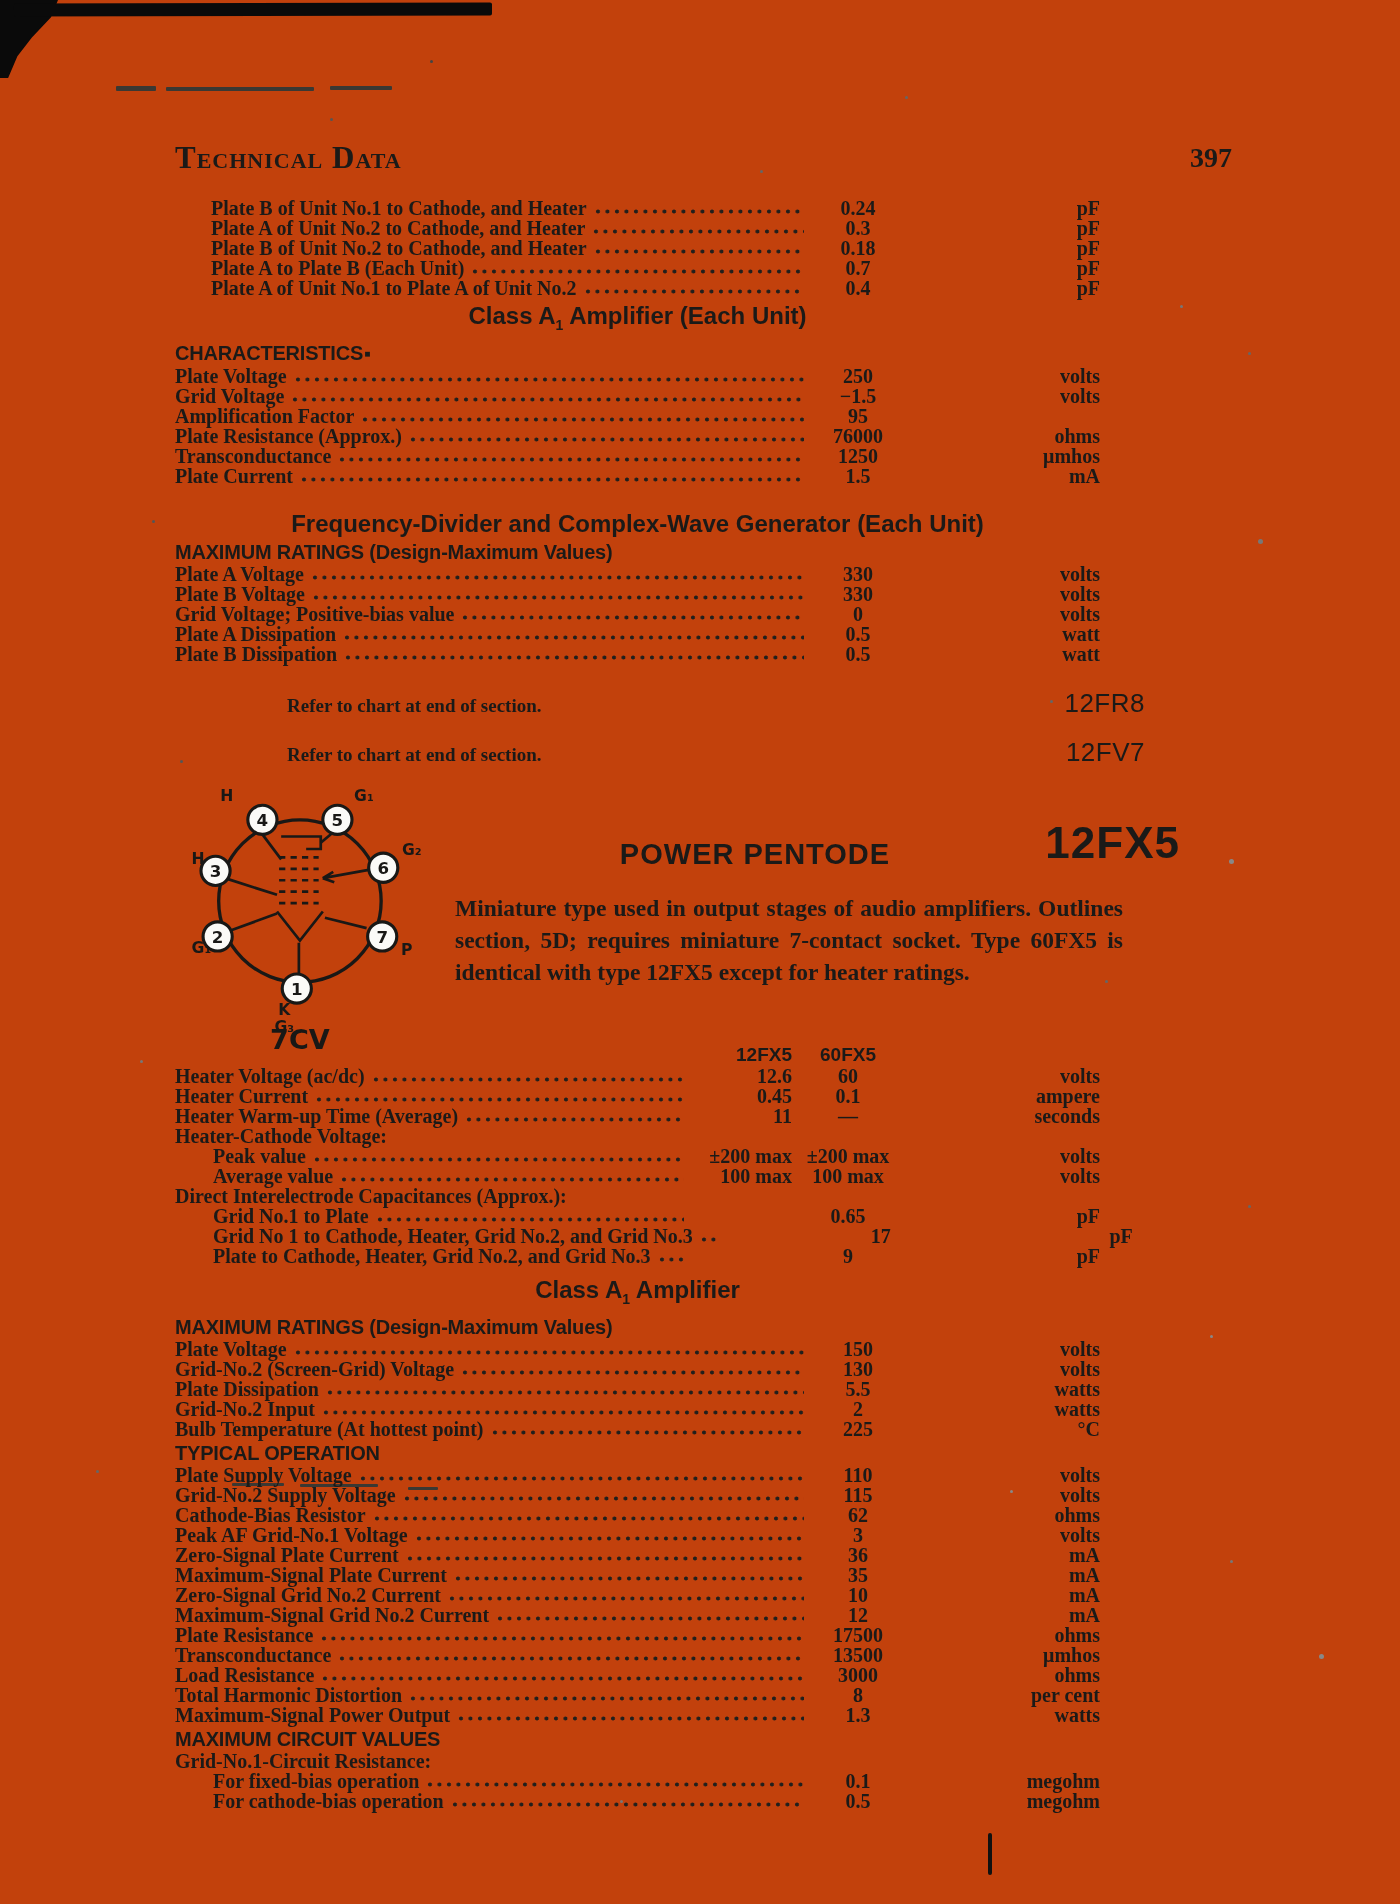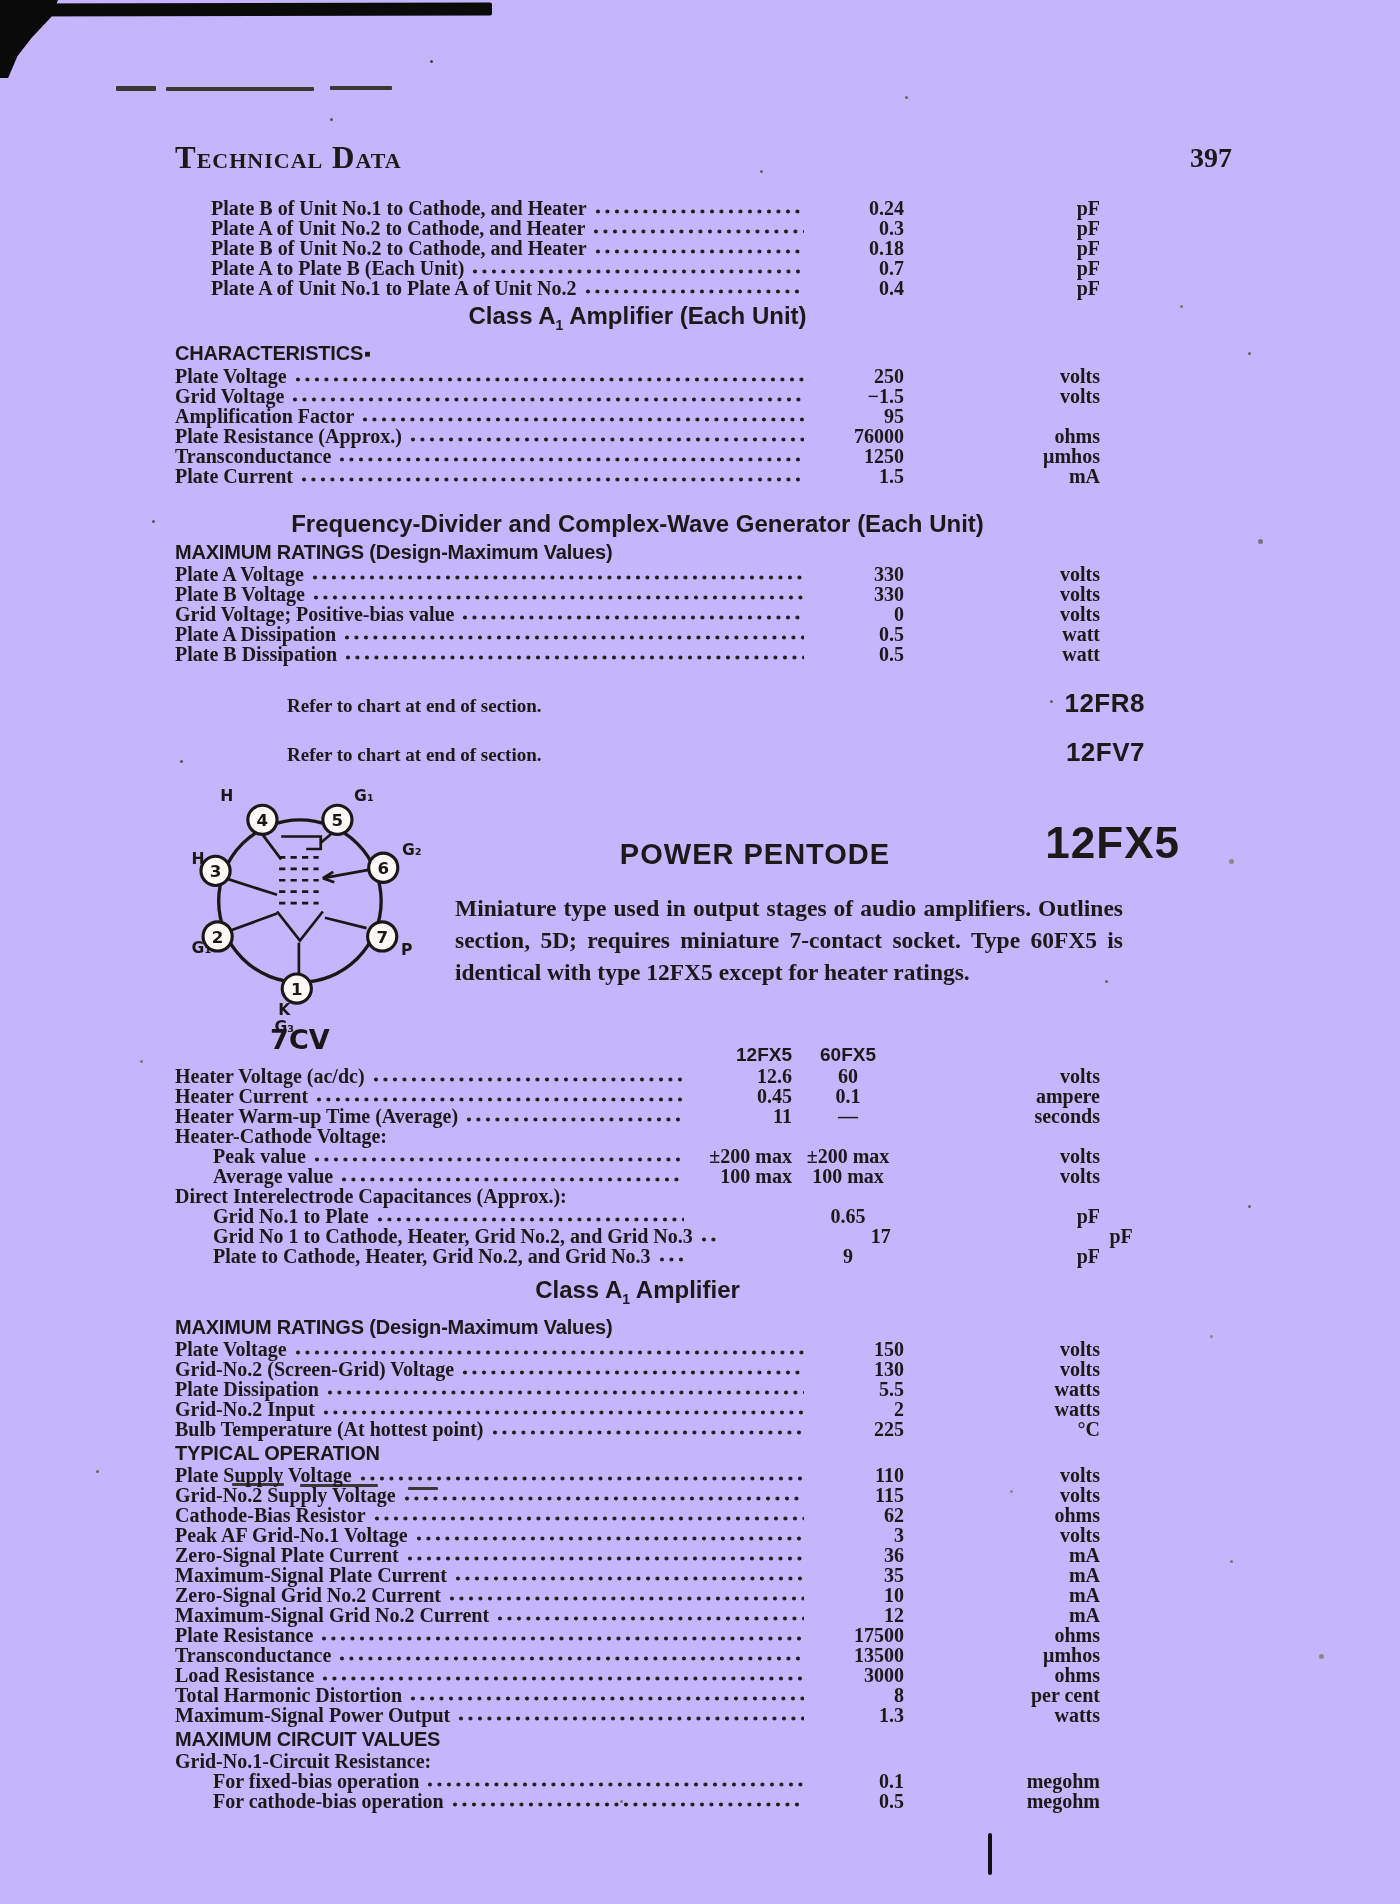--- a/index.html
+++ b/index.html
@@ -1,16 +1,16 @@
 <!DOCTYPE html>
 <html><head>
 <meta charset="utf-8">
 <style>
   html,body{margin:0;padding:0;background:#e8e6e2;}
-  .page{position:relative;width:1400px;height:1904px;background:#c4b5fd;overflow:hidden;
+  .page{position:relative;width:1400px;height:1904px;background:#c2410c;overflow:hidden;
         color:#1b1a18;}
   .serif{font-family:"Liberation Serif","DejaVu Serif",serif;}
 
   
   .blob-tl{position:absolute;left:0;top:0;width:58px;height:78px;background:#0a0a0a;
     clip-path:polygon(0 0,100% 0,88% 22%,55% 48%,30% 72%,14% 100%,0 100%);}
   .bar-top{position:absolute;left:14px;top:3px;width:478px;height:13px;background:#0a0a0a;
     border-radius:2px;transform:rotate(-0.15deg);}
   .dash{position:absolute;background:#3a3833;border-radius:1px;}
   .tick-br{position:absolute;left:988px;top:1833px;width:4px;height:42px;background:#111;border-radius:2px;}
@@ -29,40 +29,40 @@
   .pagehead{position:relative;height:44px;margin-bottom:14px;}
   .doc-title{font-variant:small-caps;font-weight:700;font-size:31px;letter-spacing:1px;}
   .page-num{position:absolute;right:-132px;top:2px;font-weight:700;font-size:28px;}
 
   .row{display:flex;align-items:baseline;font-weight:700;font-size:20px;line-height:20px;
        font-family:"Liberation Serif","DejaVu Serif",serif;}
   .lbl{white-space:nowrap;}
   .dots{flex:1 1 auto;min-width:16px;margin:0 8px 3px 8px;height:7px;align-self:flex-end;
         background-image:radial-gradient(circle at 3px 3.5px,#211f1c 1.7px,rgba(0,0,0,0) 2.3px);
         background-size:9.5px 7px;background-repeat:repeat-x;background-position:left bottom;}
-  .val{flex:0 0 92px;text-align:right;white-space:nowrap;}
+  .val{flex:0 0 92px;text-align:center;white-space:nowrap;}
   .unit{flex:0 0 148px;text-align:right;white-space:nowrap;padding-left:48px;}
   .h-val1{flex:0 0 100px;text-align:right;white-space:nowrap;}
   .h-val2{flex:0 0 112px;text-align:center;white-space:nowrap;}
   .row.ind{padding-left:38px;}
   .cap-list{padding-left:36px;}
 
   .ctitle{text-align:center;font-weight:700;font-size:24px;line-height:28px;margin:4px 0 2px 0;
           font-family:"Liberation Sans","DejaVu Sans",sans-serif;letter-spacing:0px;}
   .ctitle sub,.sq{font-size:14px;}
   .sechead{font-family:"Liberation Sans","DejaVu Sans",sans-serif;font-weight:700;font-size:20px;
            line-height:24px;letter-spacing:-0.2px;margin-top:2px;}
   .sechead .sq{vertical-align:3px;margin-left:1px;font-size:10px;}
   .footnote{margin-top:8px;font-weight:700;font-size:19px;line-height:22px;}
   .footnote .sq{font-size:11px;vertical-align:2px;margin-right:6px;}
 
   .refer{display:flex;align-items:baseline;margin:24px 0 0 0;margin-right:-45px;}
   .refer .rtext{padding-left:112px;font-weight:700;font-size:19px;
                 font-family:"Liberation Serif","DejaVu Serif",serif;flex:1 1 auto;}
-  .refer .rtube{font-family:"Liberation Sans","DejaVu Sans",sans-serif;font-weight:700;font-size:26px;
+  .refer .rtube{font-family:"Liberation Sans","DejaVu Sans",sans-serif;font-weight:400;font-size:26px;
                 letter-spacing:0.5px;}
 
   .pentode-block{position:relative;height:262px;margin-top:12px;}
   .pentode-title{position:absolute;left:400px;top:58px;width:360px;text-align:center;
                  font-family:"Liberation Sans","DejaVu Sans",sans-serif;font-weight:700;
                  font-size:29px;letter-spacing:1px;}
   .tube-big{position:absolute;right:-80px;top:38px;font-family:"Liberation Sans","DejaVu Sans",sans-serif;
             font-weight:700;font-size:44px;letter-spacing:1px;}
   .descr{position:absolute;left:280px;top:112px;width:668px;font-weight:700;font-size:23.5px;
          line-height:32px;text-align:justify;font-family:"Liberation Serif","DejaVu Serif",serif;}

